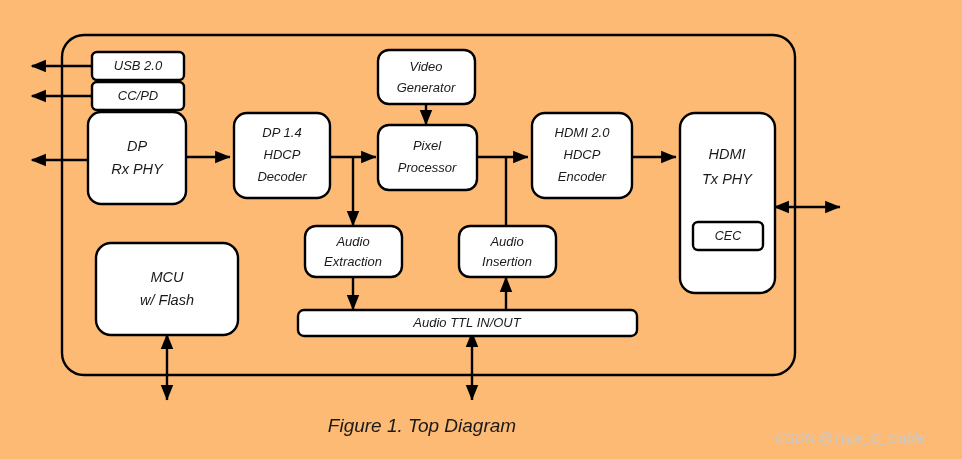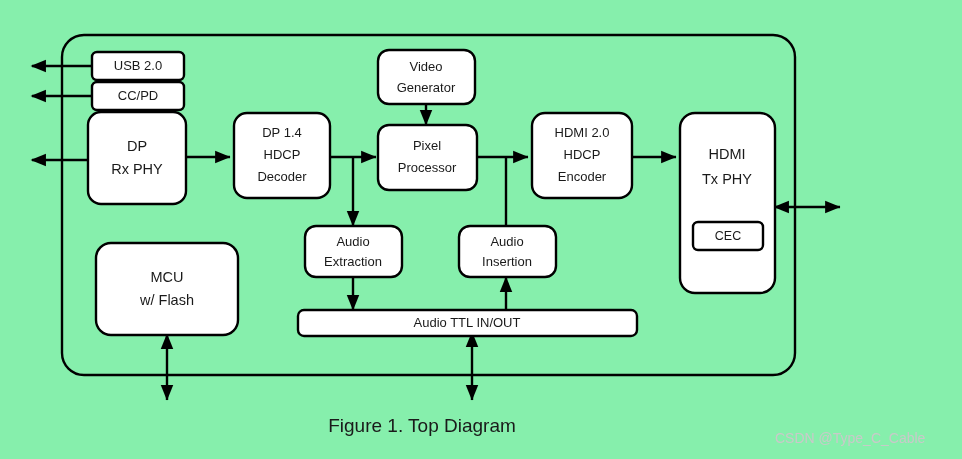--- a/index.html
+++ b/index.html
@@ -10,21 +10,22 @@
   body {
     width: 962px;
     height: 459px;
     font-family: "Liberation Sans", sans-serif;
     overflow: hidden;
   }
   #diagram-root {
     position: relative;
     width: 962px;
     height: 459px;
-    background: #86efac;
+    background: #fdba74;
+    font-style: italic;
   }
   svg#diagram-svg {
     position: absolute;
     top: 0;
     left: 0;
     width: 962px;
     height: 459px;
     display: block;
   }
   .blk-rect {

